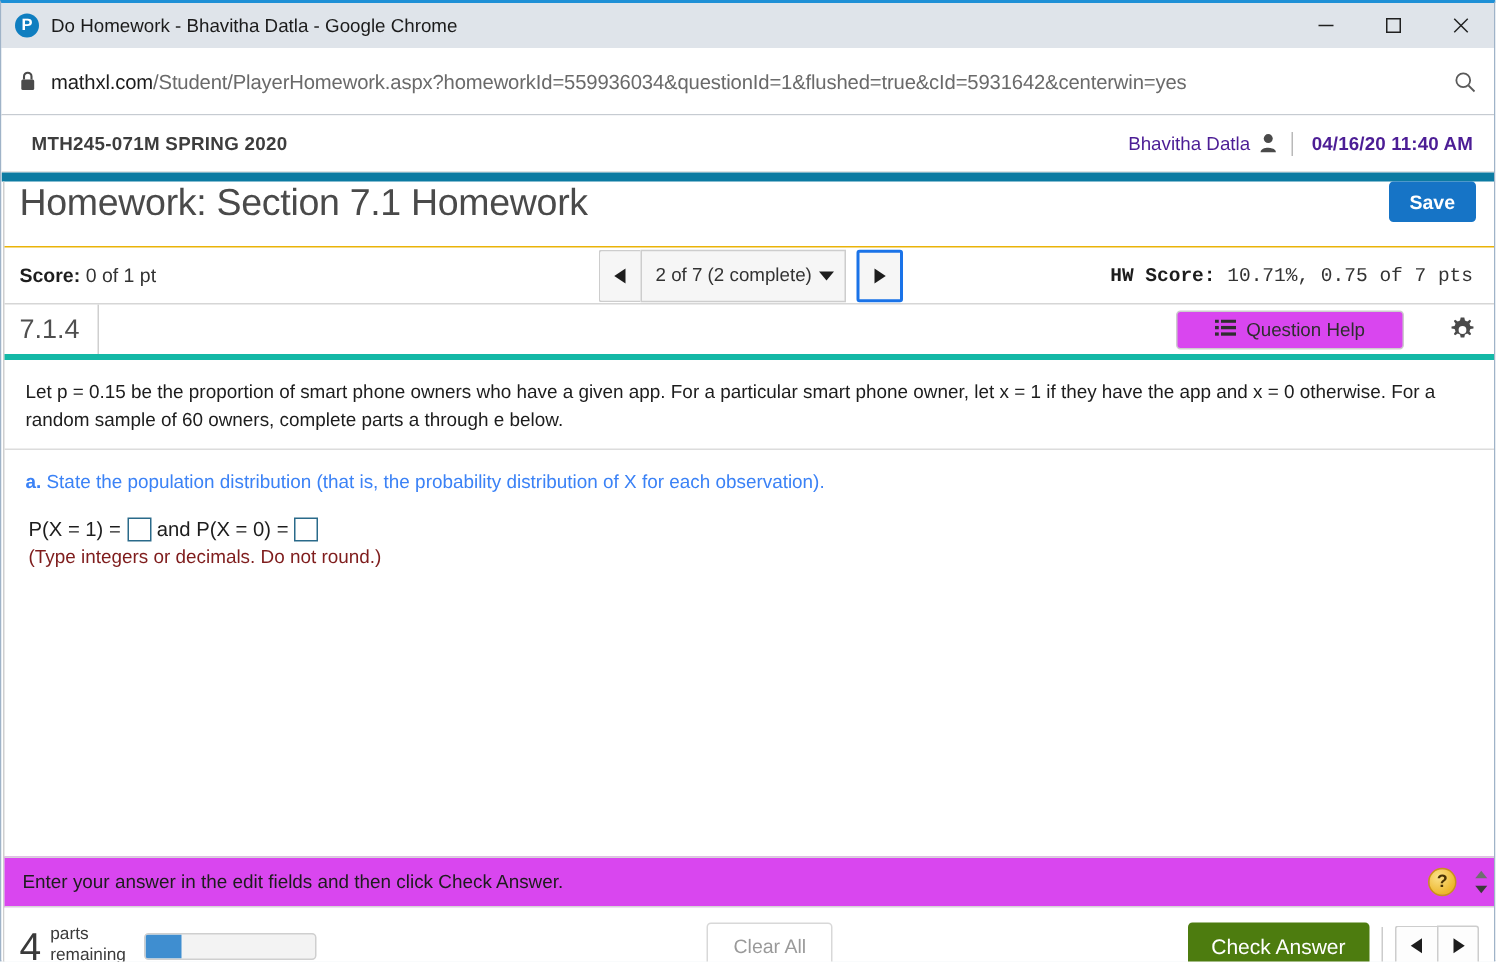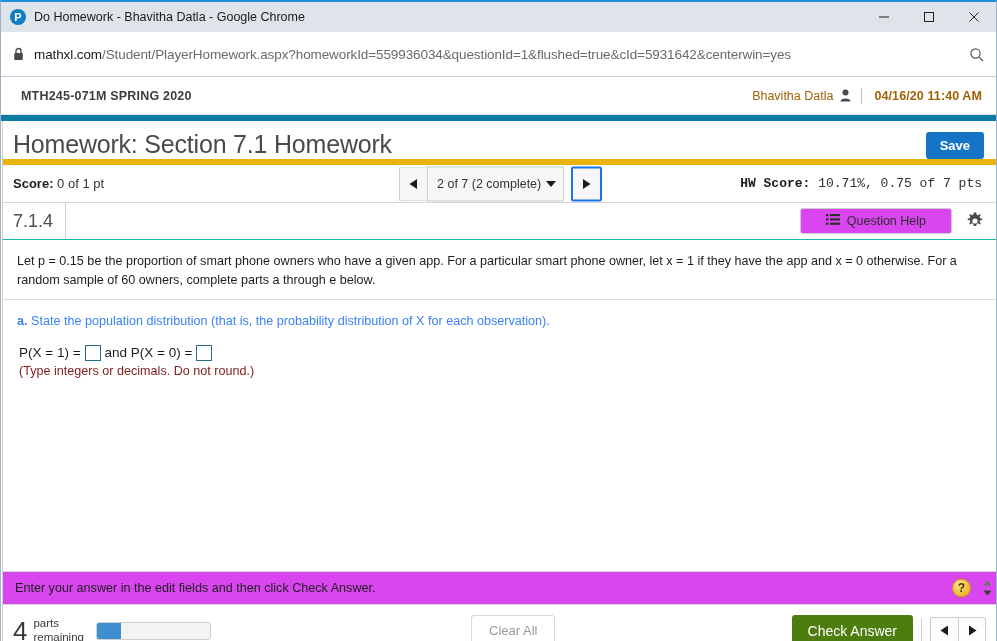--- a/index.html
+++ b/index.html
@@ -109,21 +109,21 @@
     font-size: 12.5px;
     font-weight: bold;
     color: #3d3d3d;
     letter-spacing: 0.2px;
   }
   .course-right {
     margin-left: auto;
     display: flex;
     align-items: center;
     font-size: 12.5px;
-    color: #a16207;
+    color: #4c1d95;
   }
   .course-right .user-name { margin-right: 7px; }
   .person-ico { margin-right: 10px; display:flex; align-items:center; }
   .divider-v {
     width: 1px; height: 16px;
     background: #b9b9b9;
     margin-right: 12px;
   }
   .stamp { font-weight: bold; letter-spacing: 0.1px; }
 
@@ -136,23 +136,23 @@
     position: relative;
     height: 535px;
     border-left: 1px solid #cfcfcf;
     margin-left: 1px;
   }
 
   
   .title-row {
     height: 44px;
     display: flex;
-    align-items: flex-end;
+    align-items: flex-start;
     padding: 0 12px 0 10px;
-    border-bottom: 6px solid #eab308;
+    border-bottom: 1px solid #eab308;
   }
   .hw-title {
     font-size: 25px;
     color: #4a4a4a;
     font-weight: normal;
     letter-spacing: -0.2px;
   }
   .save-btn {
     margin-left: auto;
     background: #1674c6;
@@ -211,23 +211,24 @@
     border-radius: 2px;
     width: 31px;
   }
   .hw-score { margin-left: auto; font-size: 13px; color:#333;font-family:Liberation Mono, monospace; }
 
   
   .qid-row {
     height: 37px;
     display: flex;
     align-items: center;
-    border-bottom: 1px solid #14b8a6;
+    border-bottom: 4px solid #14b8a6;
     padding-left: 10px;
     padding-right: 8px;
+    gap: 16px;
   }
   .qid {
     font-size: 18px;
     color: #4f4f4f;
     padding-right: 12px;
     border-right: 1px solid #cfcfcf;
     height: 100%;
     display: flex; align-items: center;
   }
   .qhelp {

